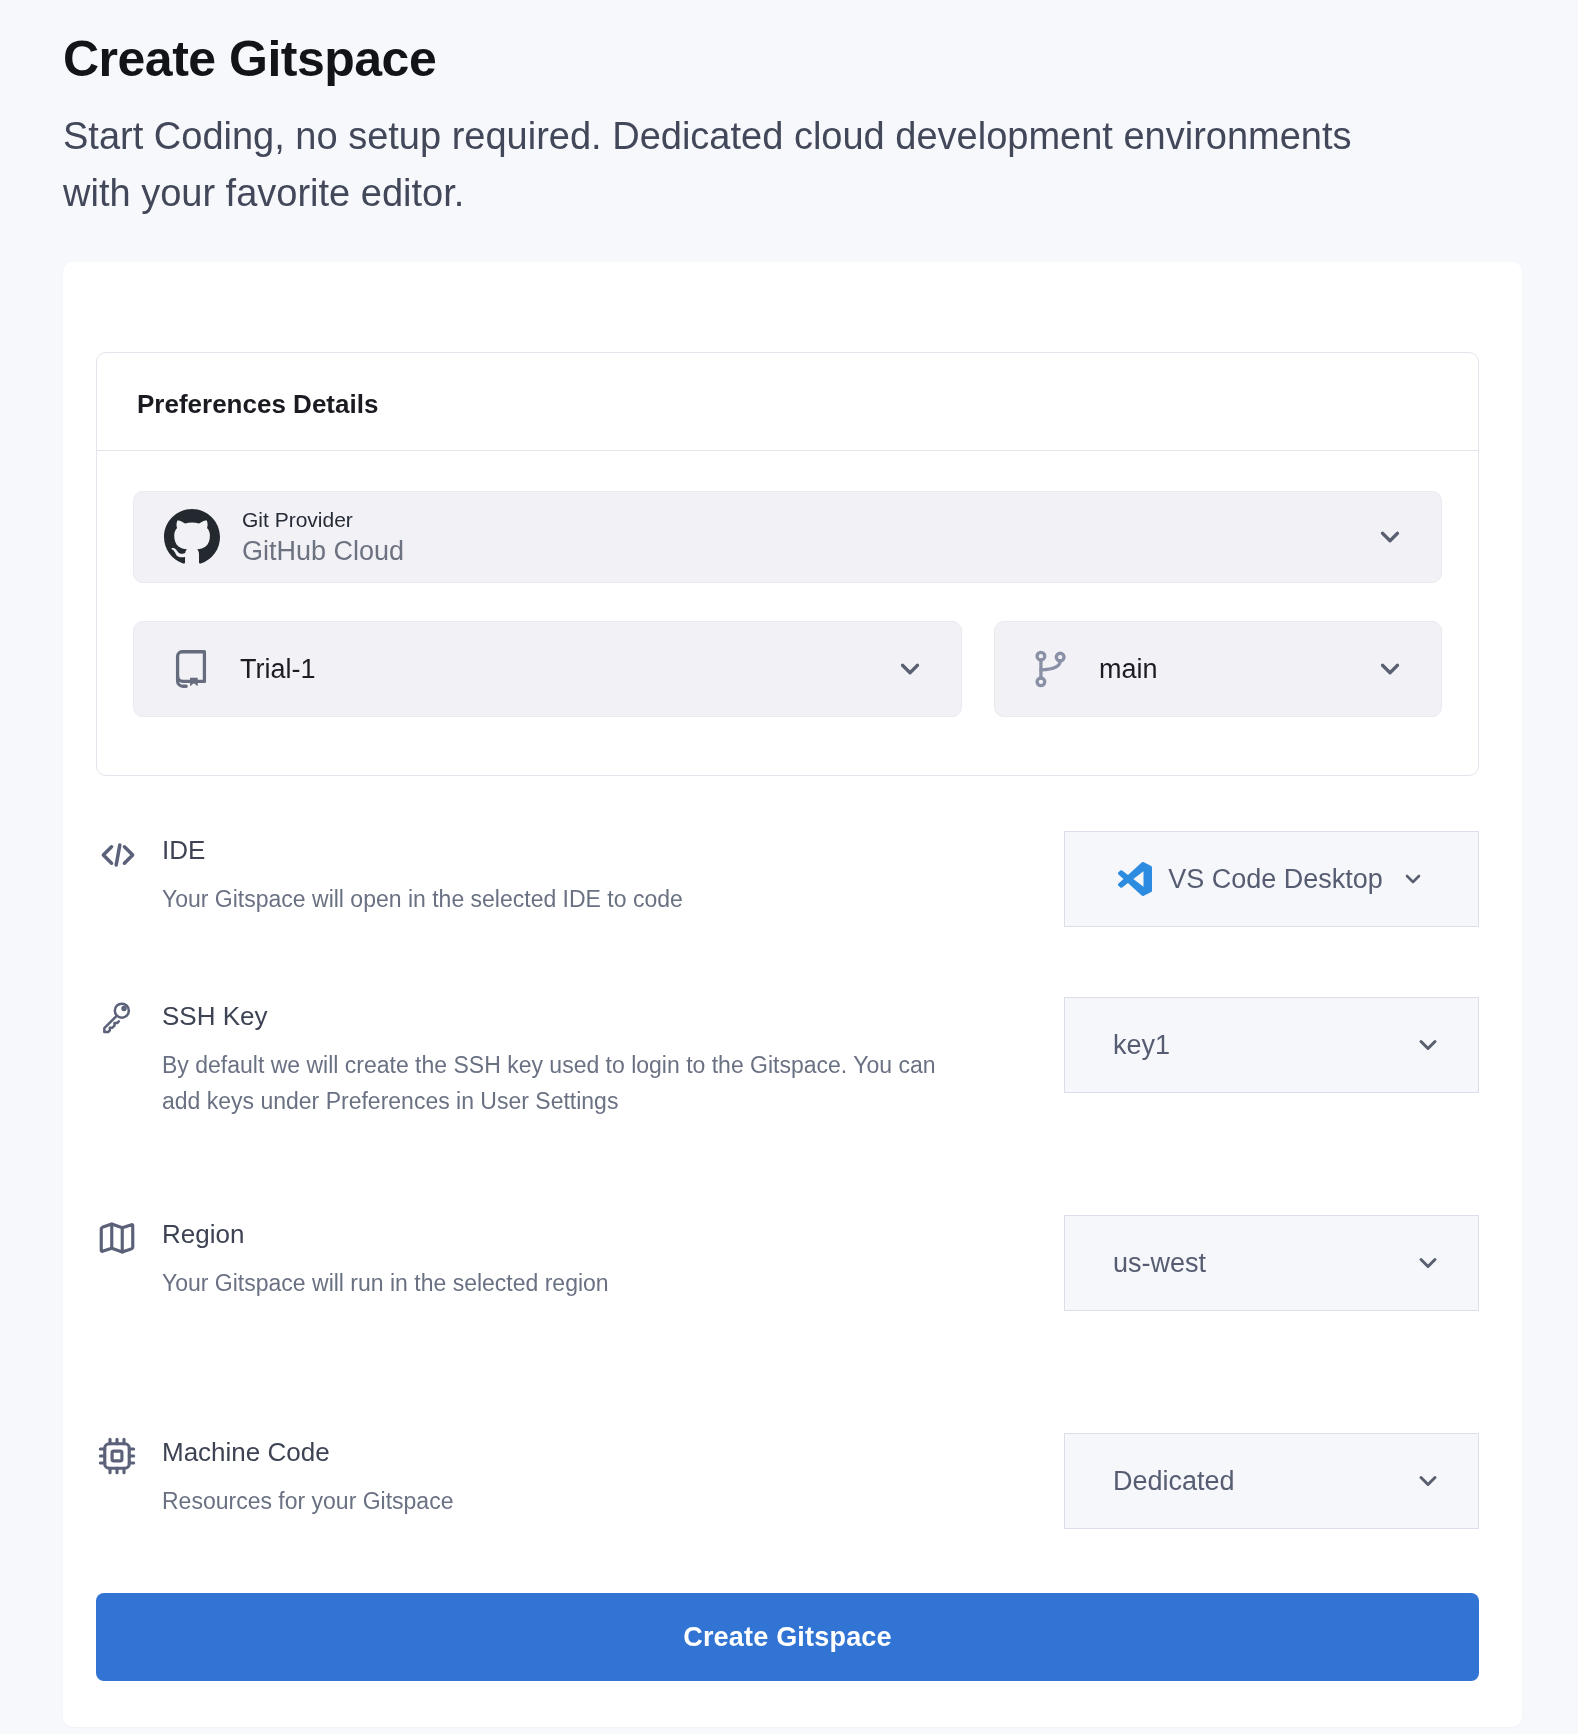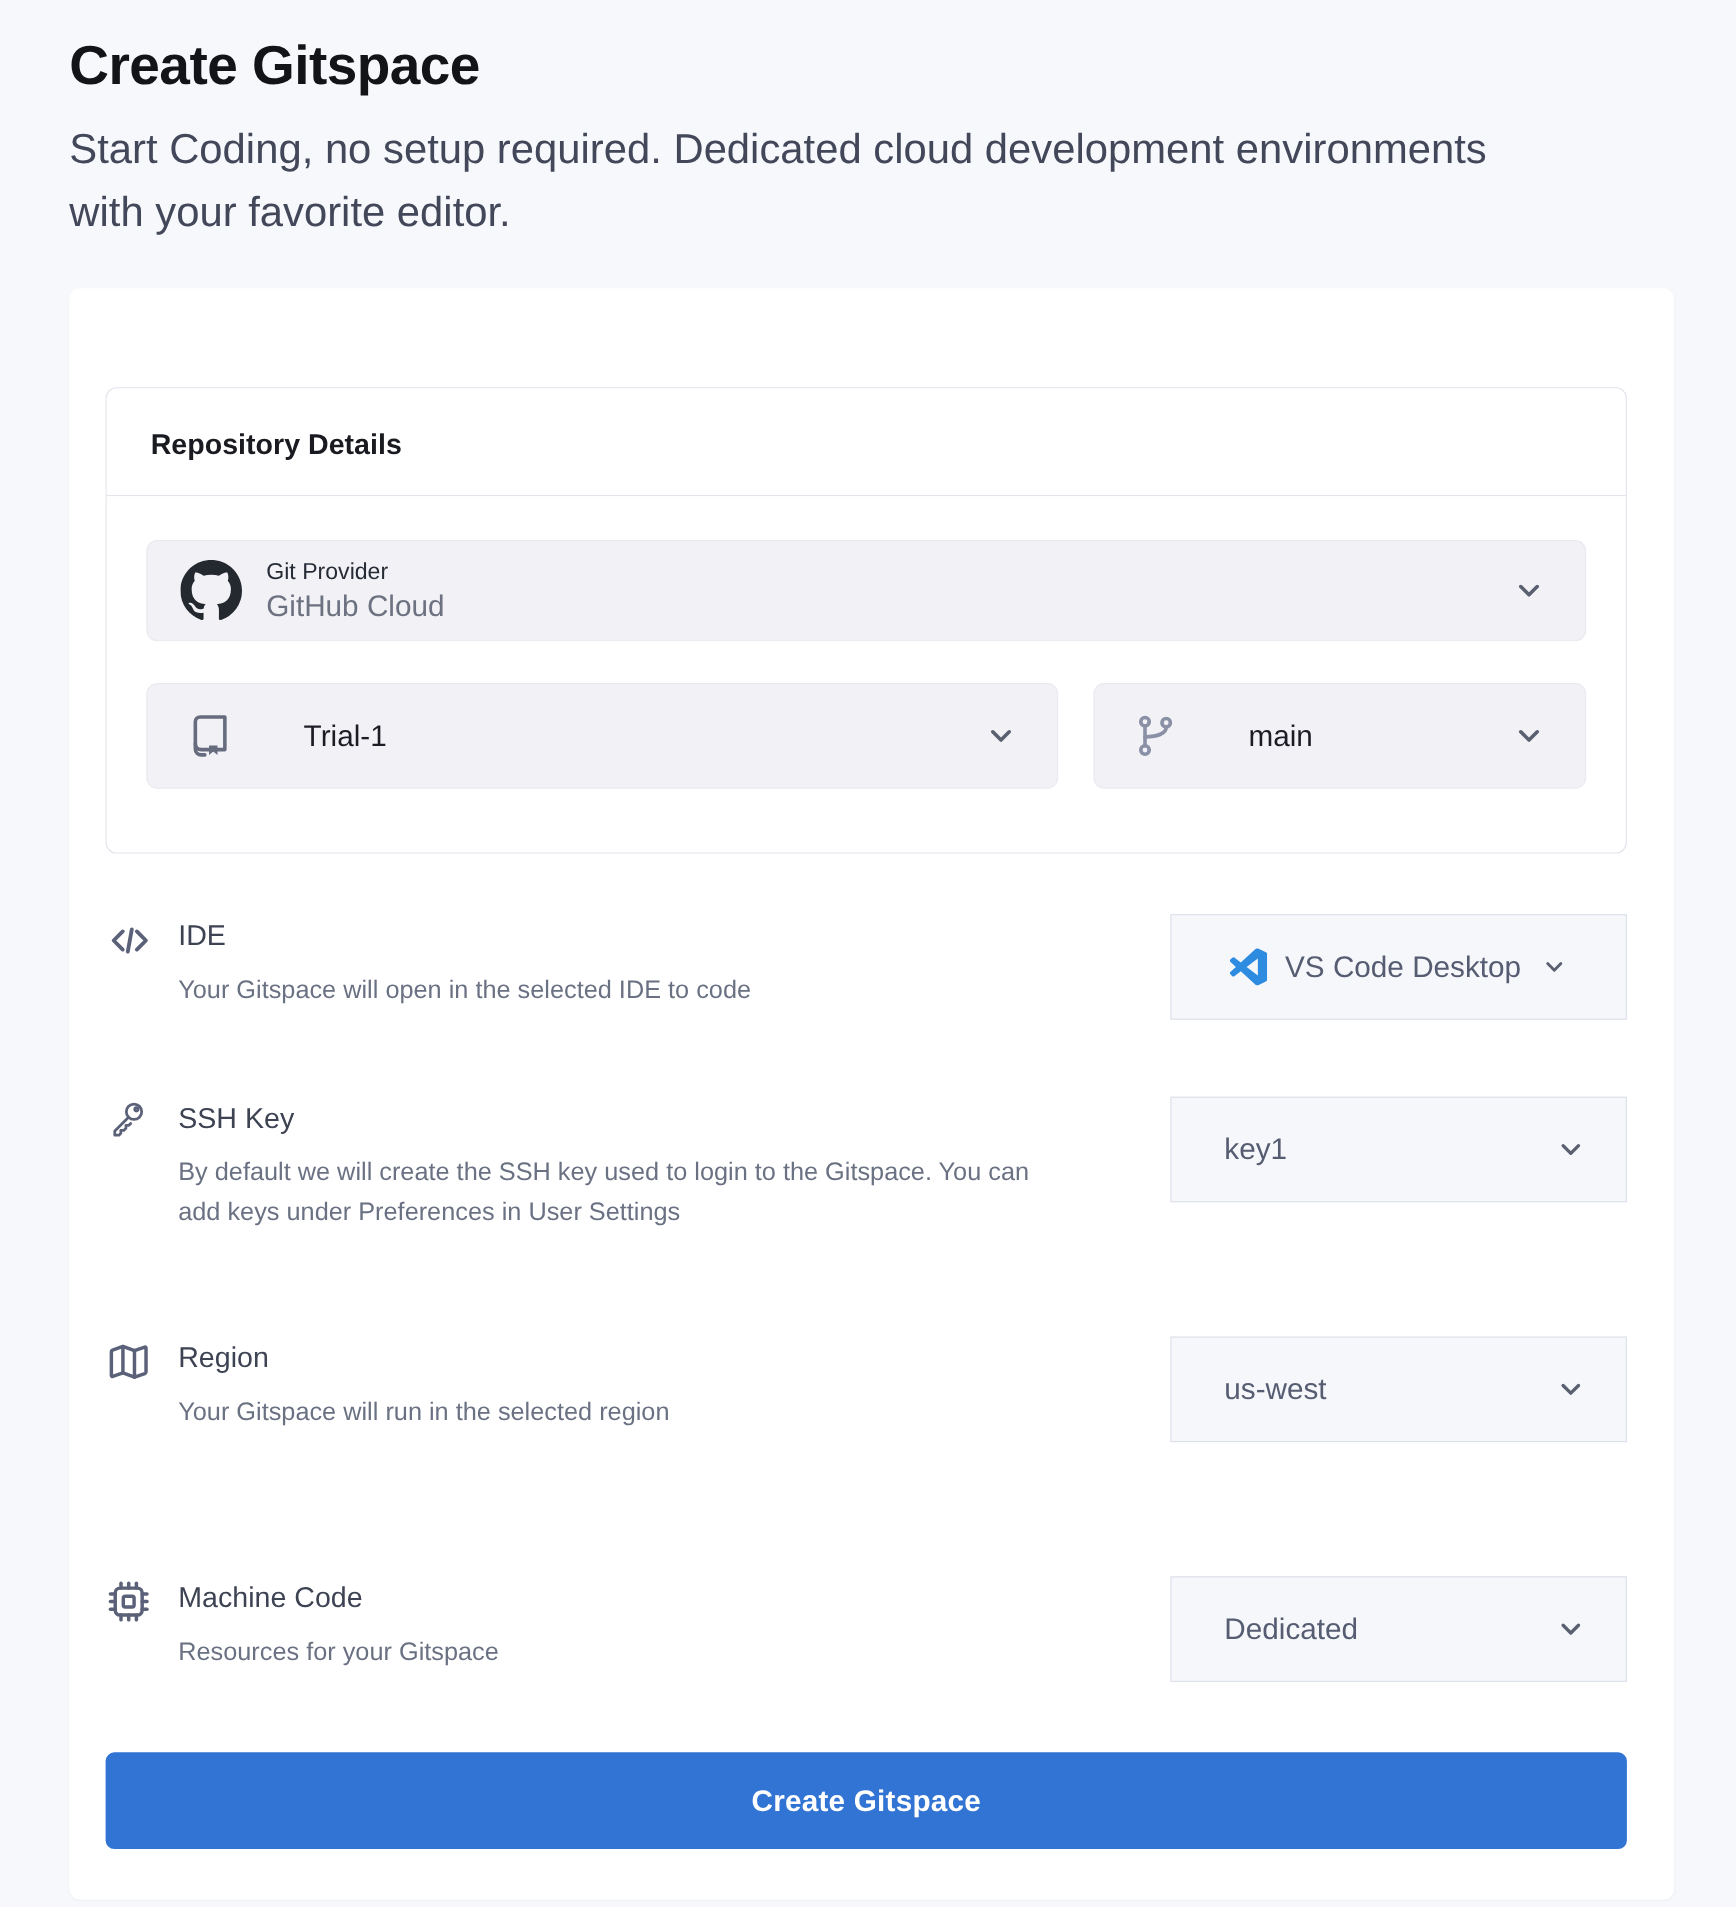--- a/index.html
+++ b/index.html
@@ -67,21 +67,21 @@
   .provider-label{font-size:21px;color:#262b36;}
   .provider-value{font-size:27px;color:#6d7280;}
   .chev{position:absolute;right:36px;top:50%;transform:translateY(-50%);display:flex;}
   .selects-row{display:flex;gap:32px;margin-top:38px;}
   .entity-select{
     display:flex;align-items:center;
     background:var(--control-fill);
     border:1px solid #e9e9f0;
     border-radius:10px;height:96px;
     position:relative;padding:0 90px 0 34px;cursor:pointer;
-    font-family:inherit;text-align:left;gap:36px;
+    font-family:inherit;text-align:left;
   }
   .repo-select{flex:1 1 auto;}
   .branch-select{width:448px;flex:0 0 auto;}
   .entity-value{font-size:27px;font-weight:500;color:#1c1d24;margin-left:26px;}
   
   .setting-row{display:flex;align-items:flex-start;}
   .row-ide{margin-top:55px;}
   .row-ssh{margin-top:70px;}
   .row-region{margin-top:96px;}
   .row-machine{margin-top:122px;}
@@ -119,21 +119,21 @@
 
 <header class="page-header">
   <h1 class="page-title">Create Gitspace</h1>
   <p class="page-subtitle">Start Coding, no setup required. Dedicated cloud development environments with your favorite editor.</p>
 </header>
 
 <main class="main-card">
 
   <section class="repo-box">
     <div class="repo-box-header">
-      <span class="repo-box-title">Repository Details</span>
+      <span class="repo-box-title">Preferences Details</span>
     </div>
     <div class="repo-box-body">
 
       <button class="provider-control">
         <span>
           <svg width="56" height="56" viewBox="0 0 16 16" aria-hidden="true">
             <path fill="#24292f" d="M8 0C3.58 0 0 3.58 0 8c0 3.54 2.29 6.53 5.47 7.59.4.07.55-.17.55-.38 0-.19-.01-.82-.01-1.49-2.01.37-2.53-.49-2.69-.94-.09-.23-.48-.94-.82-1.13-.28-.15-.68-.52-.01-.53.63-.01 1.08.58 1.23.82.72 1.21 1.87.87 2.33.66.07-.52.28-.87.51-1.07-1.78-.2-3.64-.89-3.64-3.95 0-.87.31-1.59.82-2.15-.08-.2-.36-1.02.08-2.12 0 0 .67-.21 2.2.82.64-.18 1.32-.27 2-.27s1.36.09 2 .27c1.53-1.04 2.2-.82 2.2-.82.44 1.1.16 1.92.08 2.12.51.56.82 1.27.82 2.15 0 3.07-1.87 3.75-3.65 3.95.29.25.54.73.54 1.48 0 1.07-.01 1.93-.01 2.2 0 .21.15.46.55.38A8.01 8.01 0 0 0 16 8c0-4.42-3.58-8-8-8z"></path>
           </svg>
         </span>
         <span class="provider-texts">

